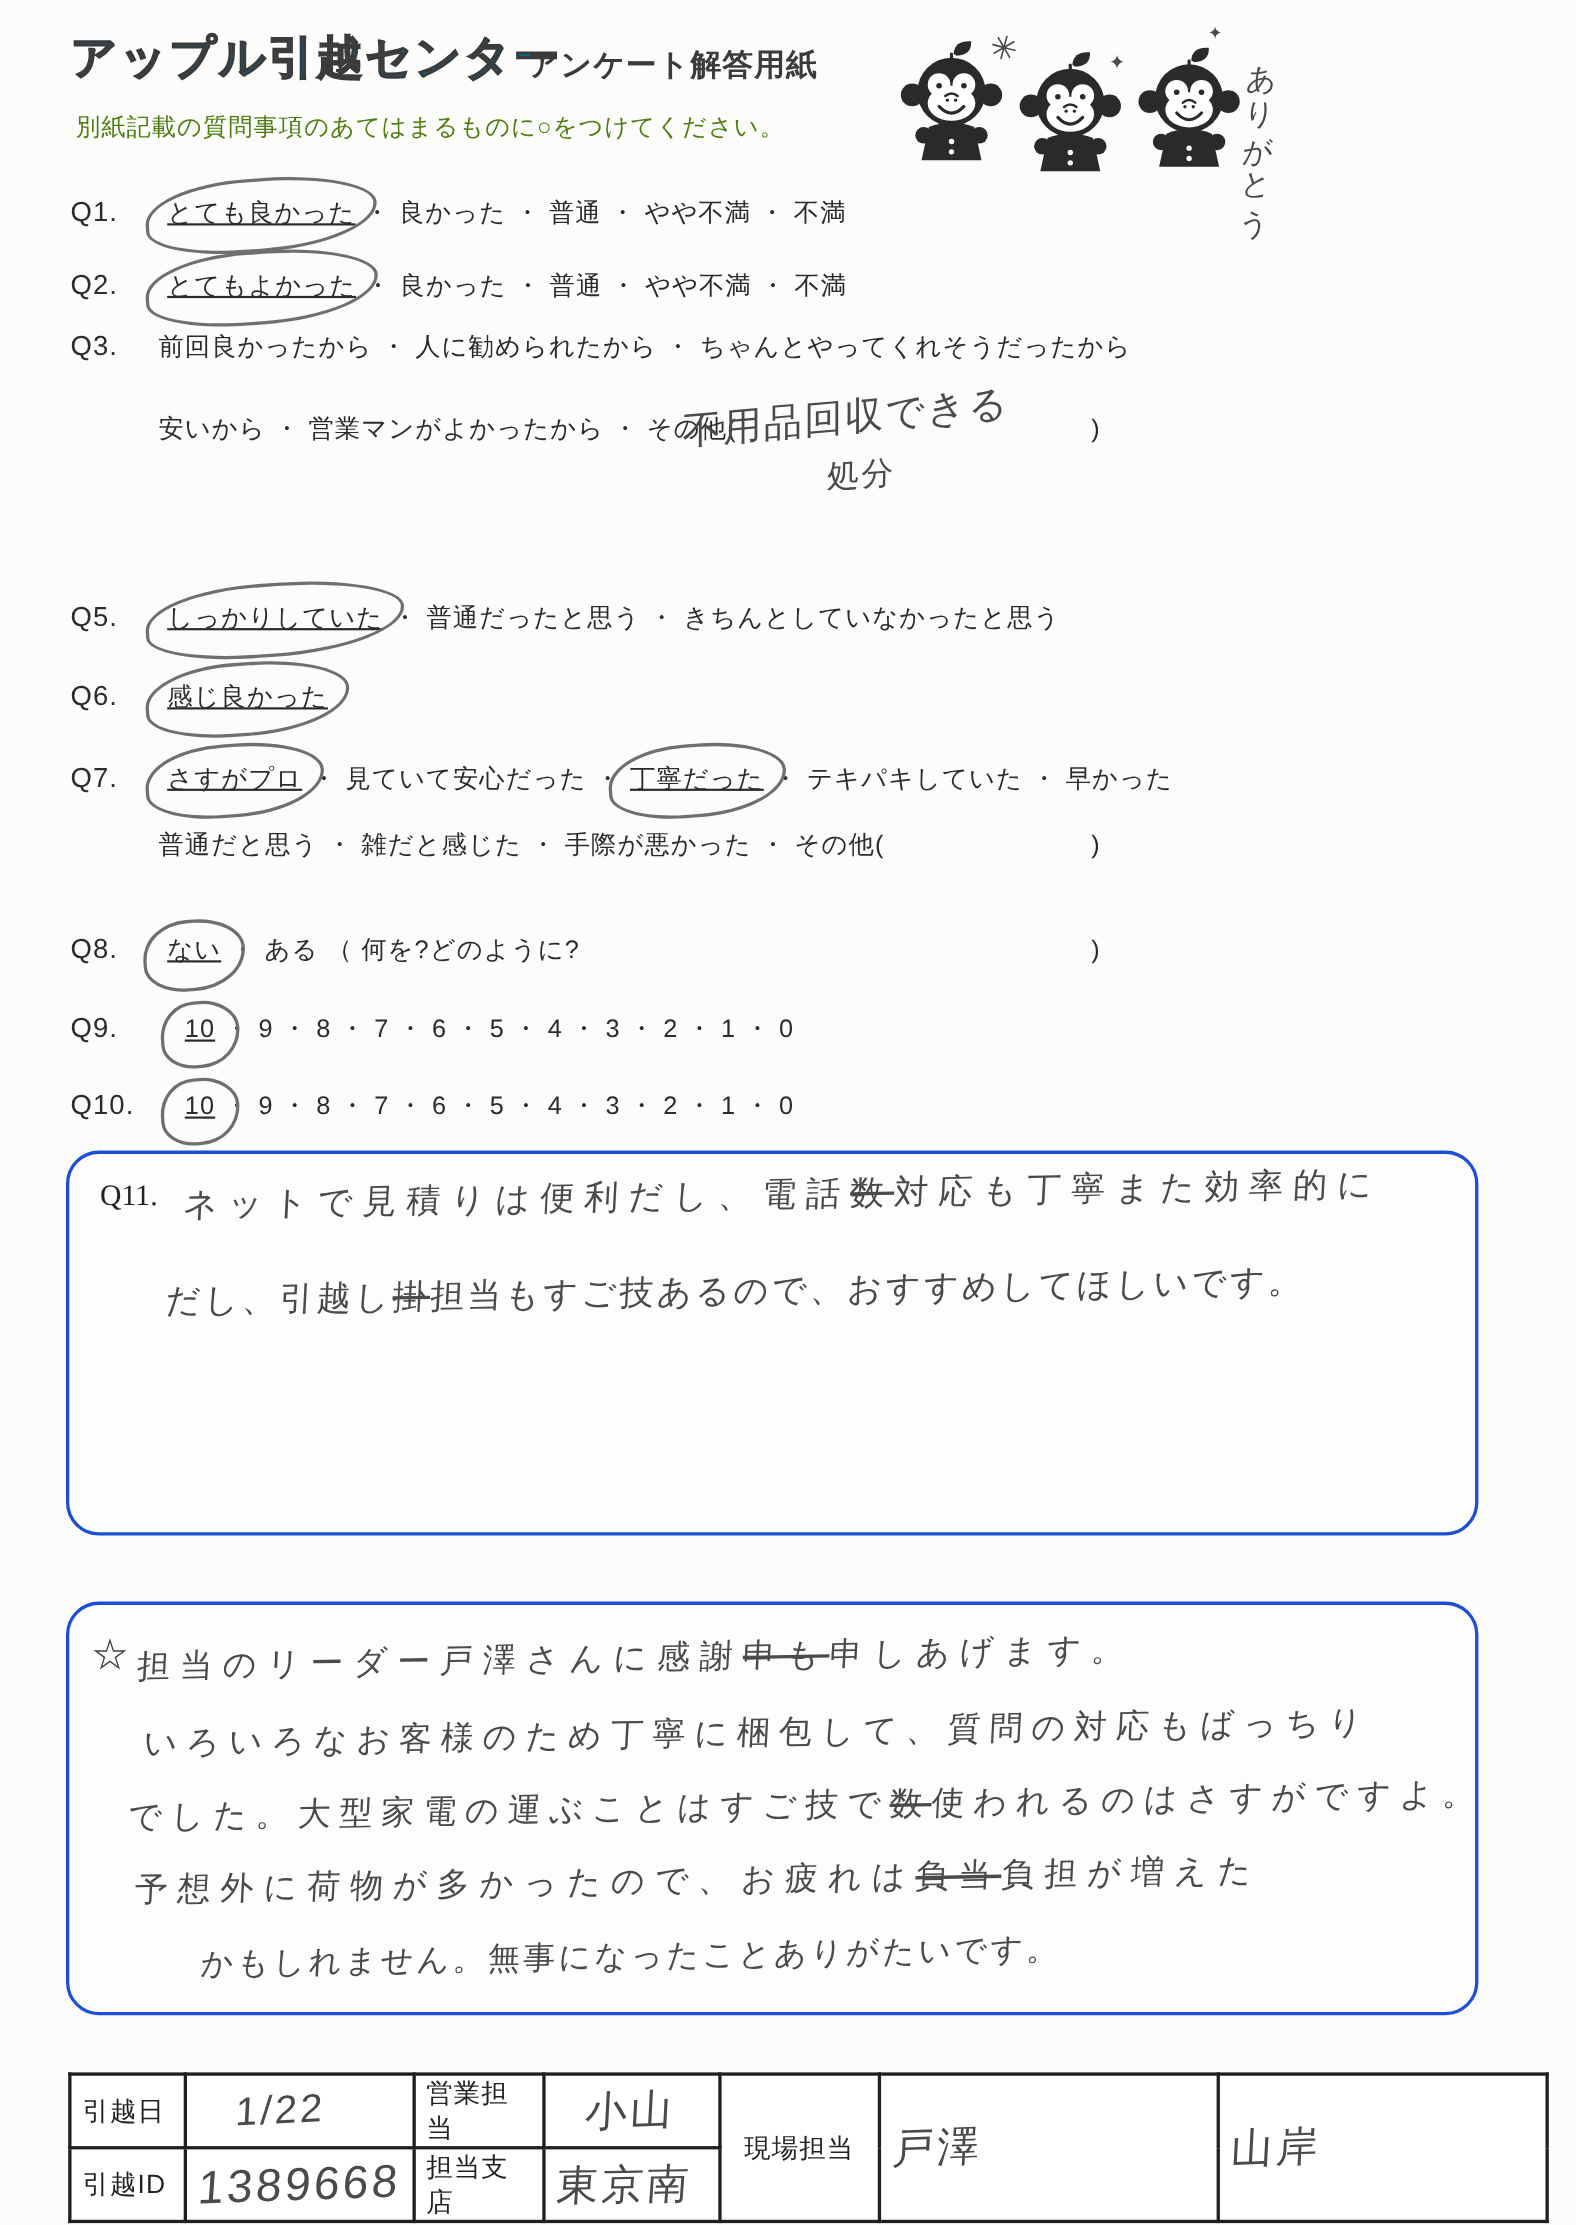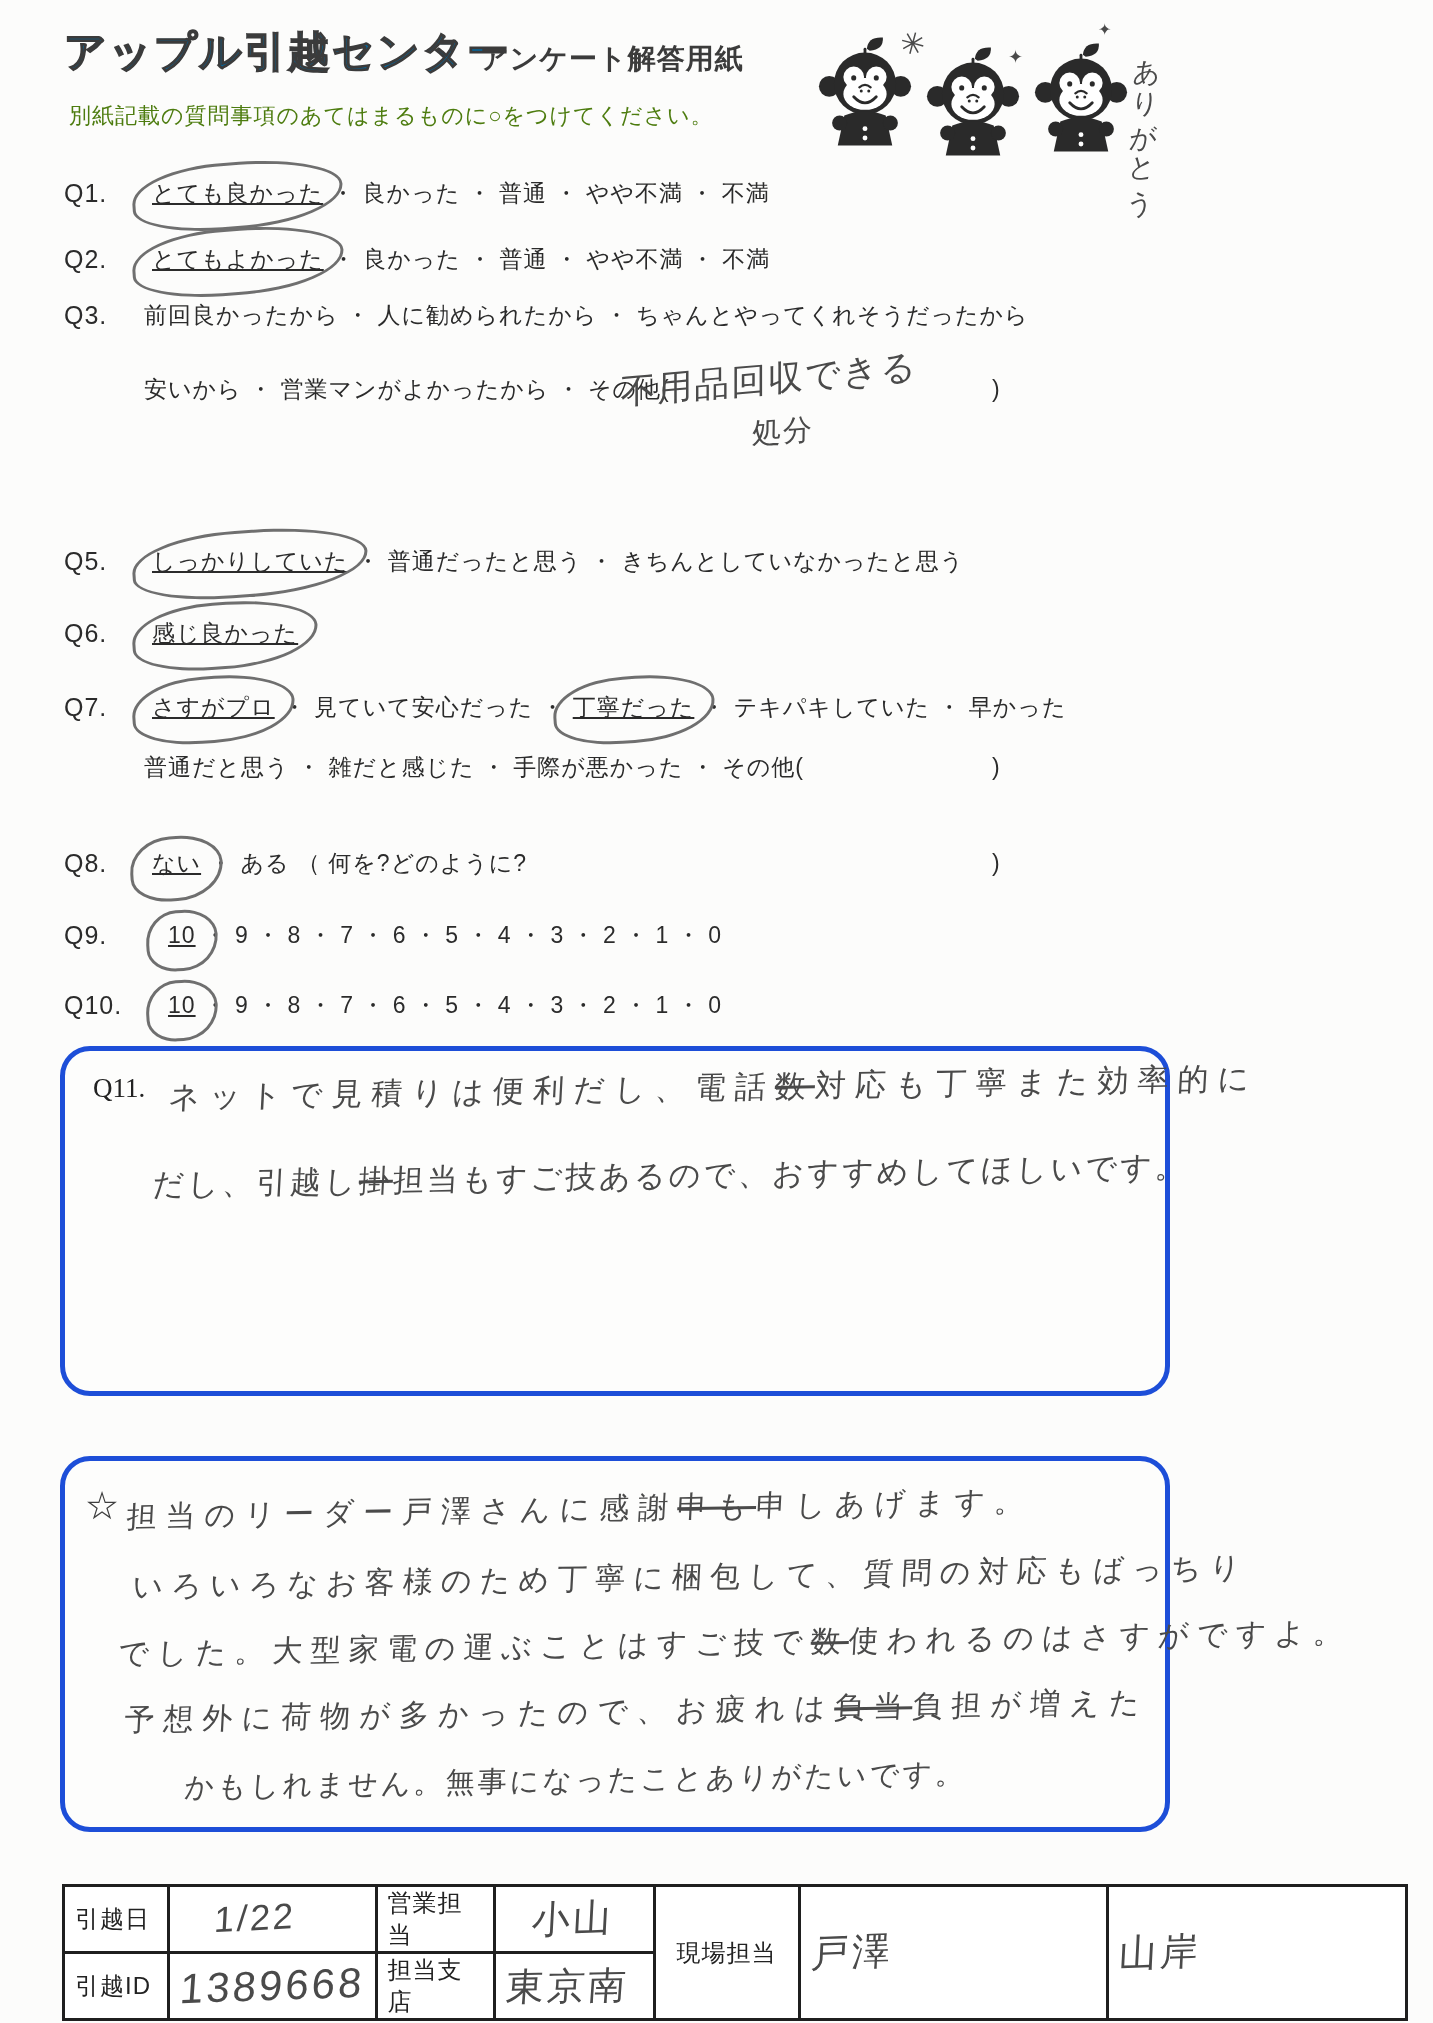--- a/index.html
+++ b/index.html
@@ -50,22 +50,22 @@
   
   .hand{
     color:#4a4a4a;letter-spacing:2px;
     display:inline-block;transform:skewX(-4deg) rotate(-1deg);
   }
   .strike{text-decoration:line-through;text-decoration-thickness:3px;}
   .q3-hand{position:absolute;left:556px;top:-18px;font-size:35px;transform:rotate(-5deg) skewX(-5deg);}
   .q3-hand2{position:absolute;left:688px;top:38px;font-size:29px;transform:rotate(-4deg) skewX(-5deg);}
   
   .box{
-    position:absolute;left:60px;width:1110px;box-sizing:border-box;
-    border:5px solid #1d4ed8;border-radius:30px;background:#fdfdfc;
+    position:absolute;left:60px;width:1284px;box-sizing:border-box;
+    border:3px solid #1d4ed8;border-radius:30px;background:#fdfdfc;
   }
   #q11box{top:1046px;height:350px;}
   #starbox{top:1456px;height:376px;}
   .q11id{
     position:absolute;left:28px;top:22px;
     font-family:"Liberation Serif",serif;font-size:27px;color:#222;
   }
   .hline{position:absolute;font-size:31px;white-space:nowrap;}
   .q11l1{left:104px;top:16px;letter-spacing:9px;}
   .q11l2{left:88px;top:104px;letter-spacing:3px;}

